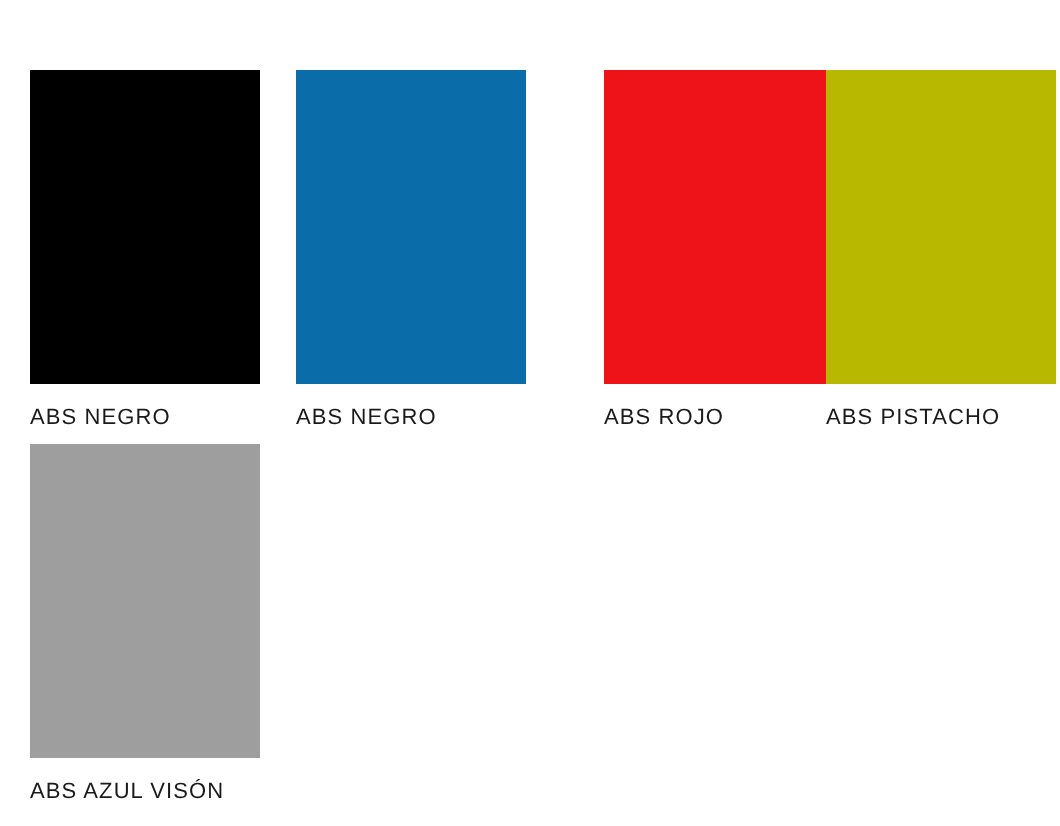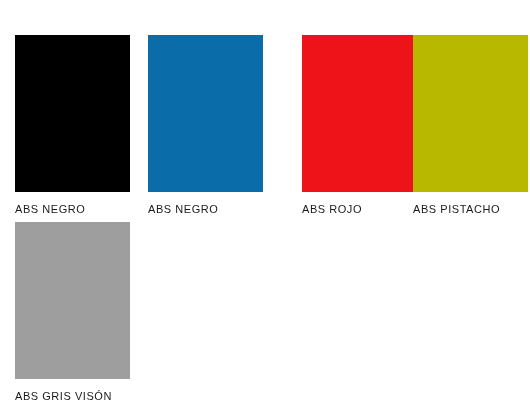--- a/index.html
+++ b/index.html
@@ -73,16 +73,16 @@
     <span class="swatch-label" style="color: rgb(26, 26, 26);">ABS ROJO</span>
   </div>
 
   <div class="swatch-cell cell-r1 cell-c4">
     <span class="swatch-chip" style="background-color: rgb(184, 184, 0);"></span>
     <span class="swatch-label" style="color: rgb(26, 26, 26);">ABS PISTACHO</span>
   </div>
 
   <div class="swatch-cell cell-r2 cell-c1">
     <span class="swatch-chip" style="background-color: rgb(158, 158, 158);"></span>
-    <span class="swatch-label" style="color: rgb(26, 26, 26);">ABS GRIS VISÓN</span>
+    <span class="swatch-label" style="color: rgb(26, 26, 26);">ABS AZUL VISÓN</span>
   </div>
 
 </div>
 
 </body></html>

